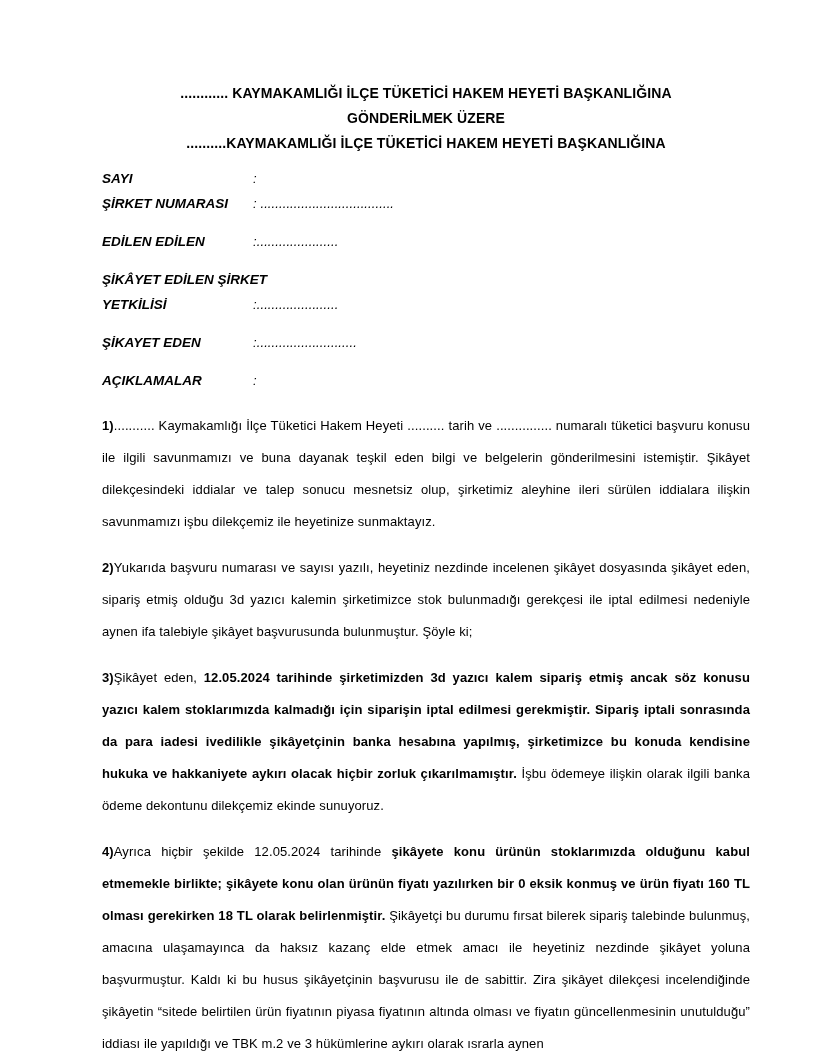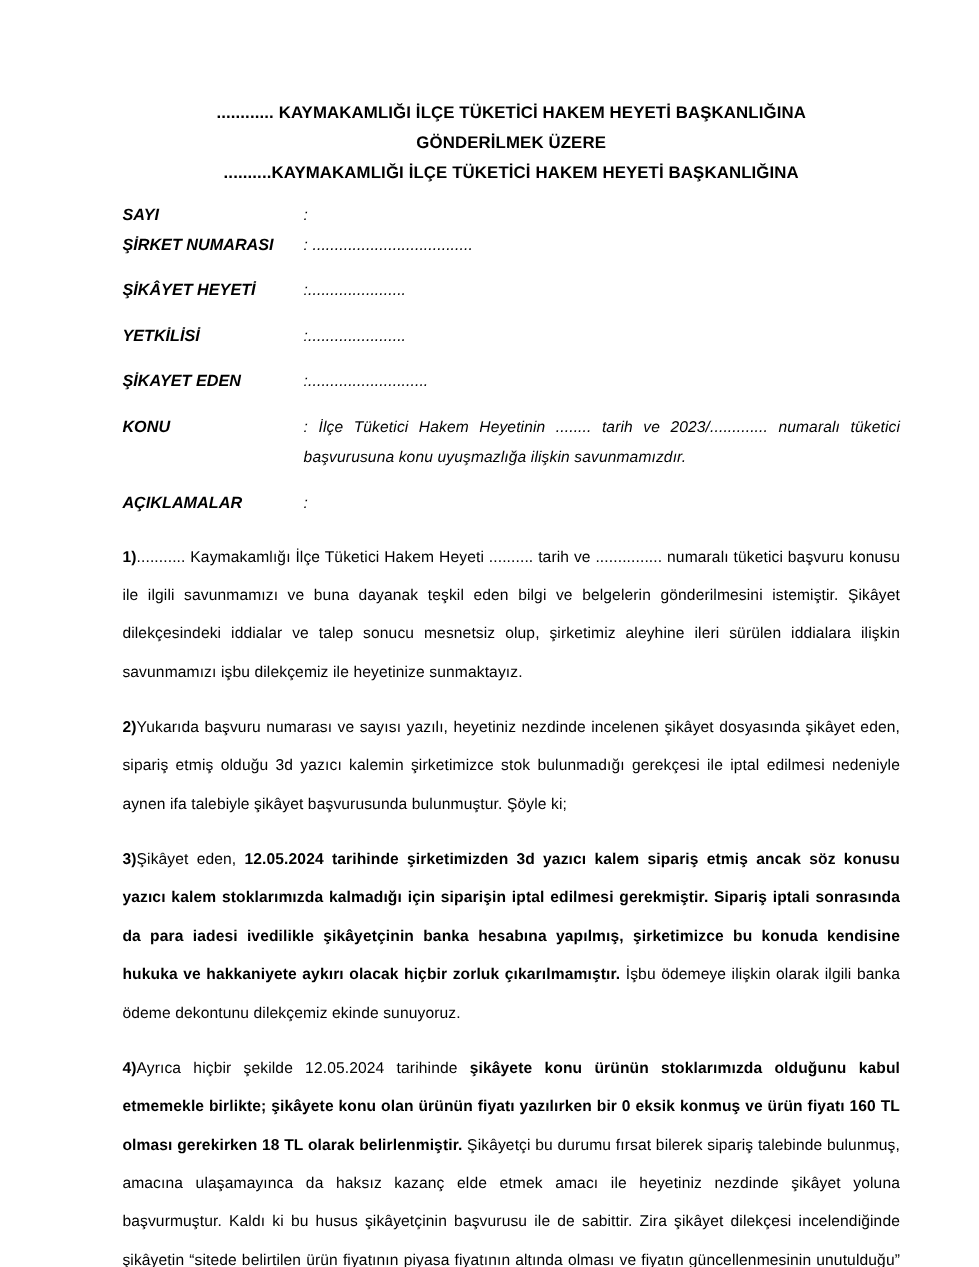--- a/index.html
+++ b/index.html
@@ -88,40 +88,38 @@
           <span class="field-label">SAYI</span>
           <span class="field-value">:</span>
         </div>
         <div class="field-row">
           <span class="field-label">ŞİRKET NUMARASI</span>
           <span class="field-value">: ....................................</span>
         </div>
       </div>
       <div class="field-group">
         <div class="field-row">
-          <span class="field-label">ŞİKÂYET HEYETİ</span>
+          <span class="field-label">EDİLEN EDİLEN</span>
           <span class="field-value">:......................</span>
         </div>
       </div>
       <div class="field-group">
+        <div class="field-row">
+          <span class="field-label">ŞİKÂYET EDİLEN ŞİRKET</span>
+          <span class="field-value"></span>
+        </div>
         <div class="field-row">
           <span class="field-label">YETKİLİSİ</span>
           <span class="field-value">:......................</span>
         </div>
       </div>
       <div class="field-group">
         <div class="field-row">
           <span class="field-label">ŞİKAYET EDEN</span>
           <span class="field-value">:...........................</span>
-        </div>
-      </div>
-      <div class="field-group">
-        <div class="field-row">
-          <span class="field-label">KONU</span>
-          <span class="field-value">: İlçe Tüketici Hakem Heyetinin ........ tarih ve 2023/............. numaralı tüketici başvurusuna konu uyuşmazlığa ilişkin savunmamızdır.</span>
         </div>
       </div>
       <div class="field-group">
         <div class="field-row">
           <span class="field-label">AÇIKLAMALAR</span>
           <span class="field-value">:</span>
         </div>
       </div>
     </section>
 

